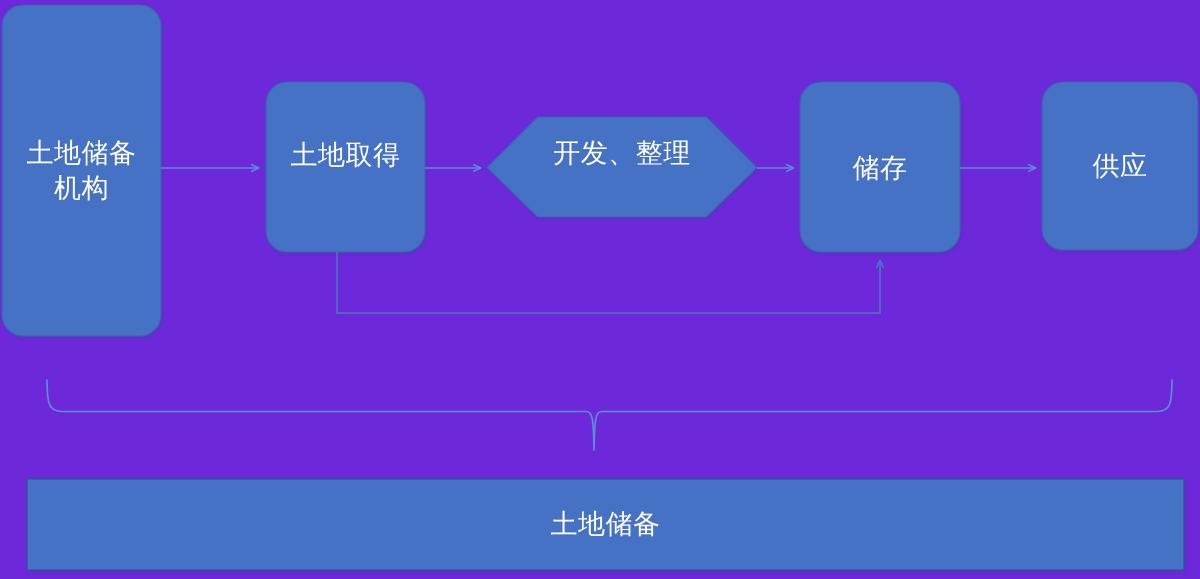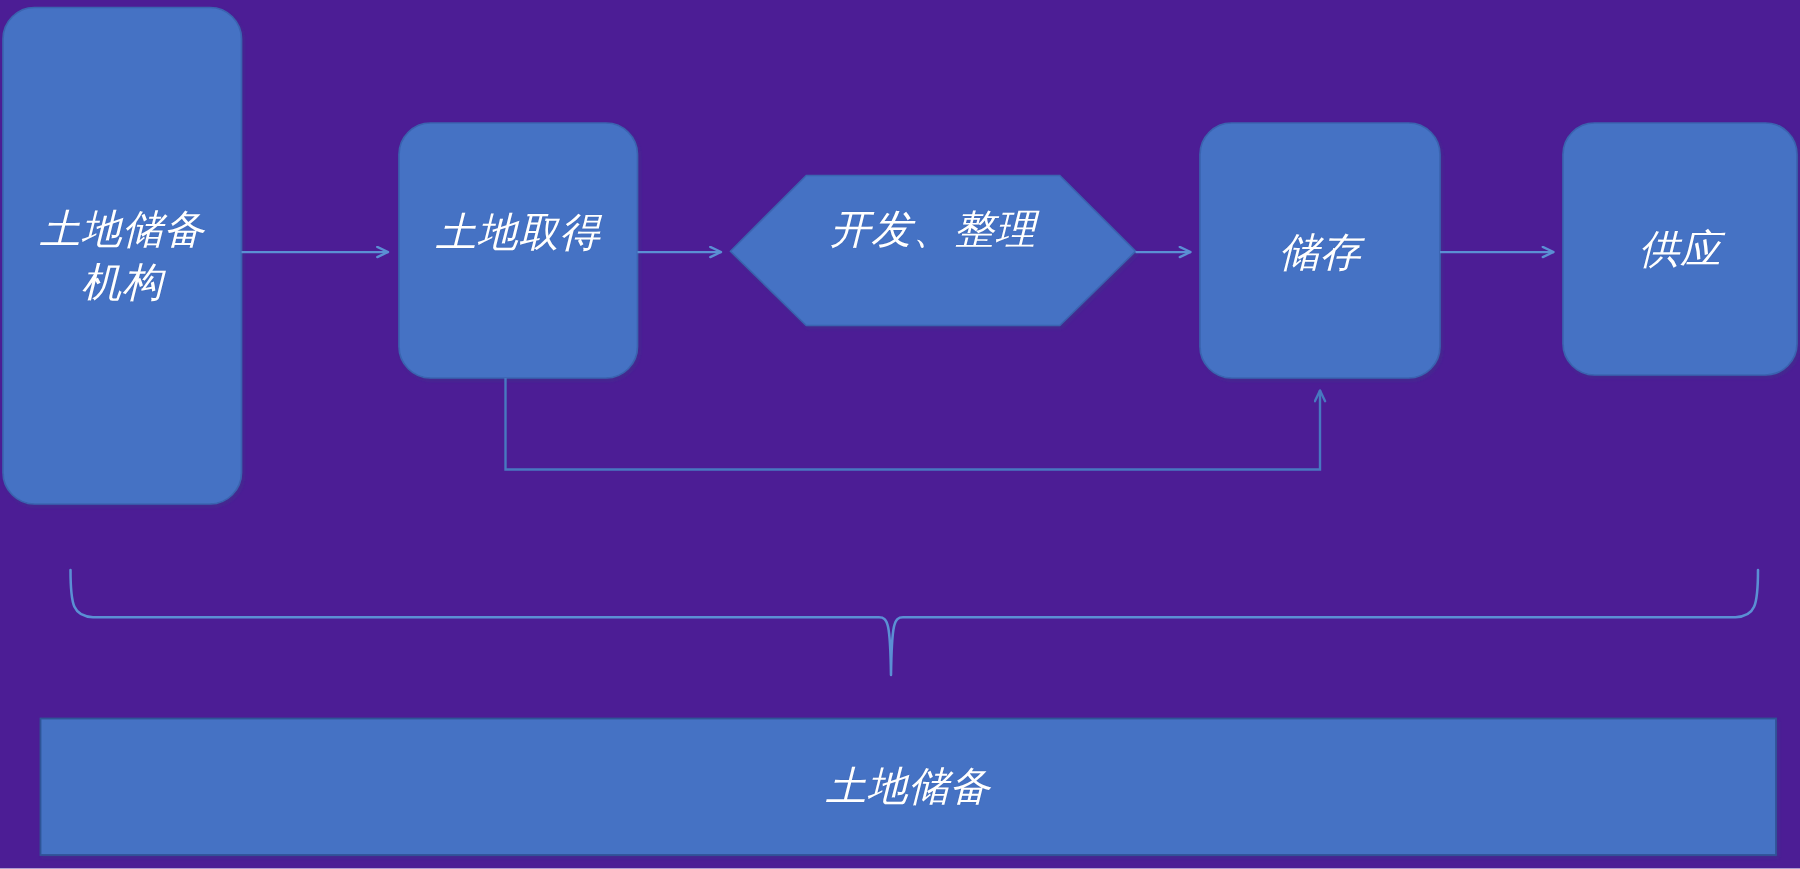--- a/index.html
+++ b/index.html
@@ -8,23 +8,22 @@
     padding: 0;
     background: #ffffff;
   }
   body {
     font-family: "Liberation Sans", "DejaVu Sans", sans-serif;
   }
   #canvas {
     position: relative;
     width: 1200px;
     height: 579px;
-    background: #4c1d95;
+    background: #6d28d9;
     overflow: hidden;
-    font-style: italic;
   }
   .svg-layer {
     position: absolute;
     left: 0;
     top: 0;
     width: 1200px;
     height: 579px;
   }
   
   .node-label {

